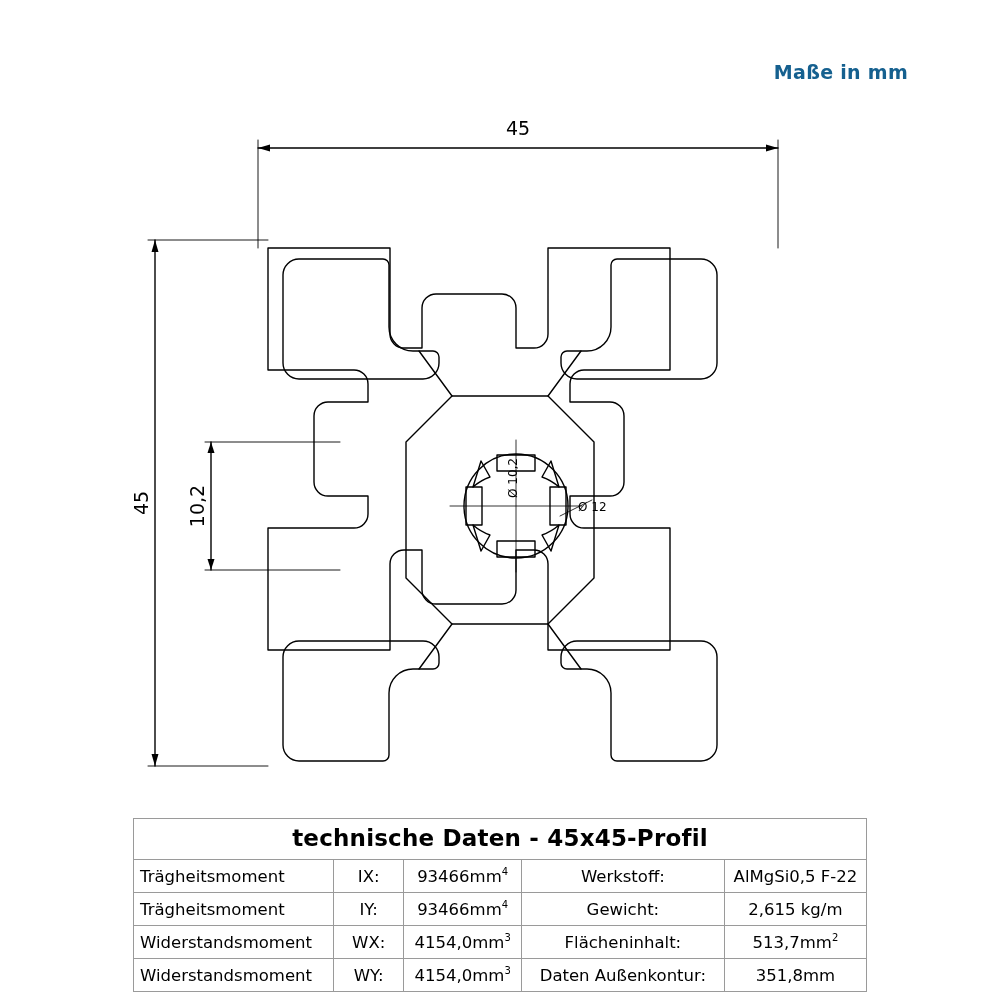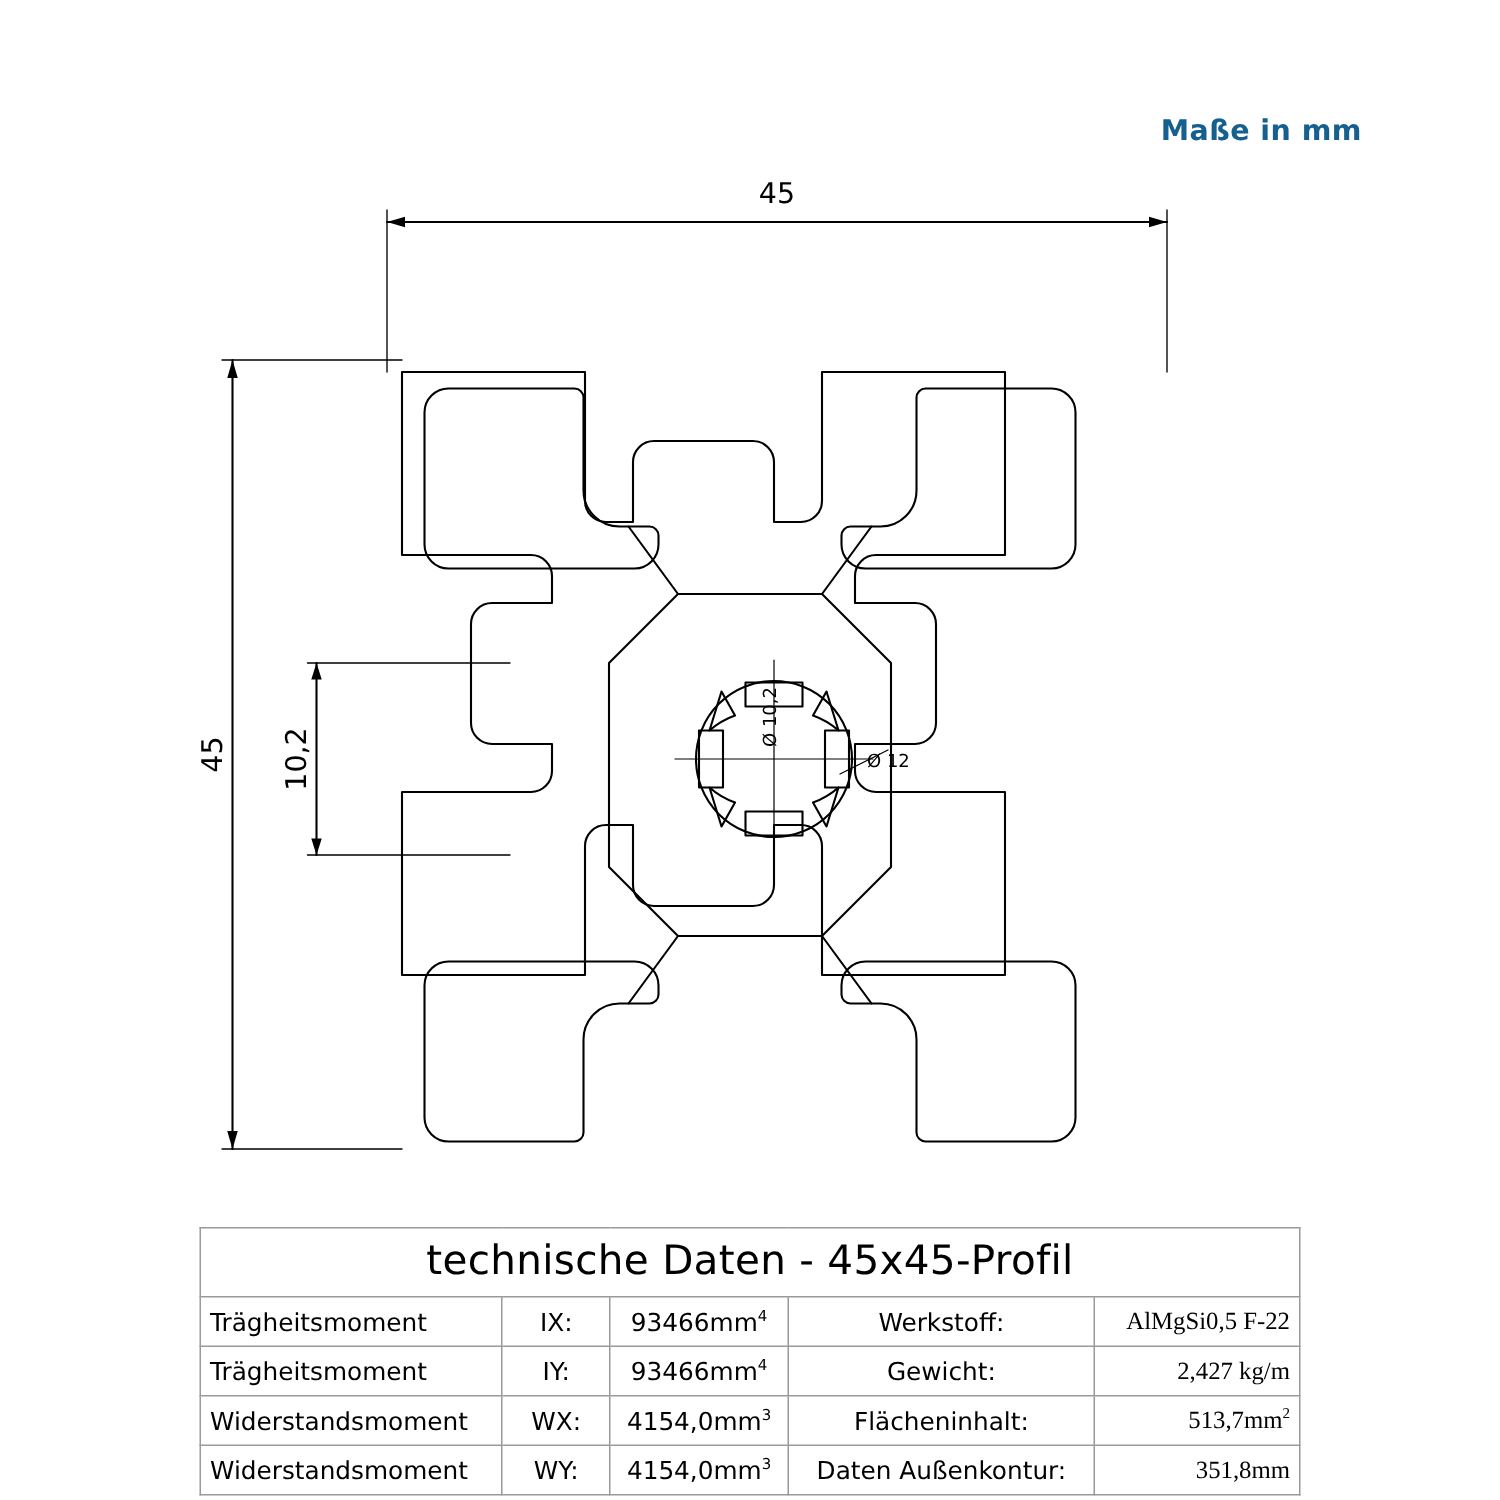--- a/index.html
+++ b/index.html
@@ -17,21 +17,21 @@
   }
   #page {
     position: absolute;
     left: 0; top: 0;
     width: 1000px;
     height: 1000px;
   }
   .note {
     position: absolute;
     right: 92px;
-    top: 76px;
+    top: 61px;
     font-size: 19px;
     font-weight: bold;
     color: #15608f;
     letter-spacing: 0.3px;
   }
   #drawing {
     position: absolute;
     left: 0;
     top: 0;
   }
@@ -45,30 +45,30 @@
   }
   .tbl td {
     border: 1px solid #9a9a9a;
     padding: 3px 6px;
     height: 26px;
     vertical-align: middle;
     white-space: nowrap;
   }
   .tbl .title {
     text-align: center;
-    font-size: 27px;
-    font-weight: normal;
+    font-size: 23px;
+    font-weight: bold;
     padding: 6px 0 8px 0;
     letter-spacing: 0.2px;
   }
   .c-label { text-align: left; width: 200px; }
   .c-sym   { text-align: center;  width: 78px; }
   .c-val   { text-align: center; width: 112px; padding-right: 6px; }
   .c-label2{ text-align: center; width: 210px; }
-  .c-val2  { text-align: right; width: 134px; padding-right: 6px; font-family: Liberation Serif, serif; }
+  .c-val2  { text-align: center; width: 134px; padding-right: 6px; }
   sup { font-size: 10px; vertical-align: super; }
 </style>
 </head>
 <body>
 
 <div id="page">
 
   <div class="note">Maße in mm</div>
 
   <svg id="drawing" width="1000" height="820" viewBox="0 0 1000 820">
@@ -327,21 +327,21 @@
         <td class="c-val"><span>93466mm</span><sup>4</sup></td>
         <td class="c-label2">Werkstoff:</td>
         <td class="c-val2"><span>AlMgSi0,5 F-22</span><sup></sup></td>
       </tr>
 
       <tr>
         <td class="c-label">Trägheitsmoment</td>
         <td class="c-sym">IY:</td>
         <td class="c-val"><span>93466mm</span><sup>4</sup></td>
         <td class="c-label2">Gewicht:</td>
-        <td class="c-val2"><span>2,427 kg/m</span><sup></sup></td>
+        <td class="c-val2"><span>2,615 kg/m</span><sup></sup></td>
       </tr>
 
       <tr>
         <td class="c-label">Widerstandsmoment</td>
         <td class="c-sym">WX:</td>
         <td class="c-val"><span>4154,0mm</span><sup>3</sup></td>
         <td class="c-label2">Flächeninhalt:</td>
         <td class="c-val2"><span>513,7mm</span><sup>2</sup></td>
       </tr>
 

